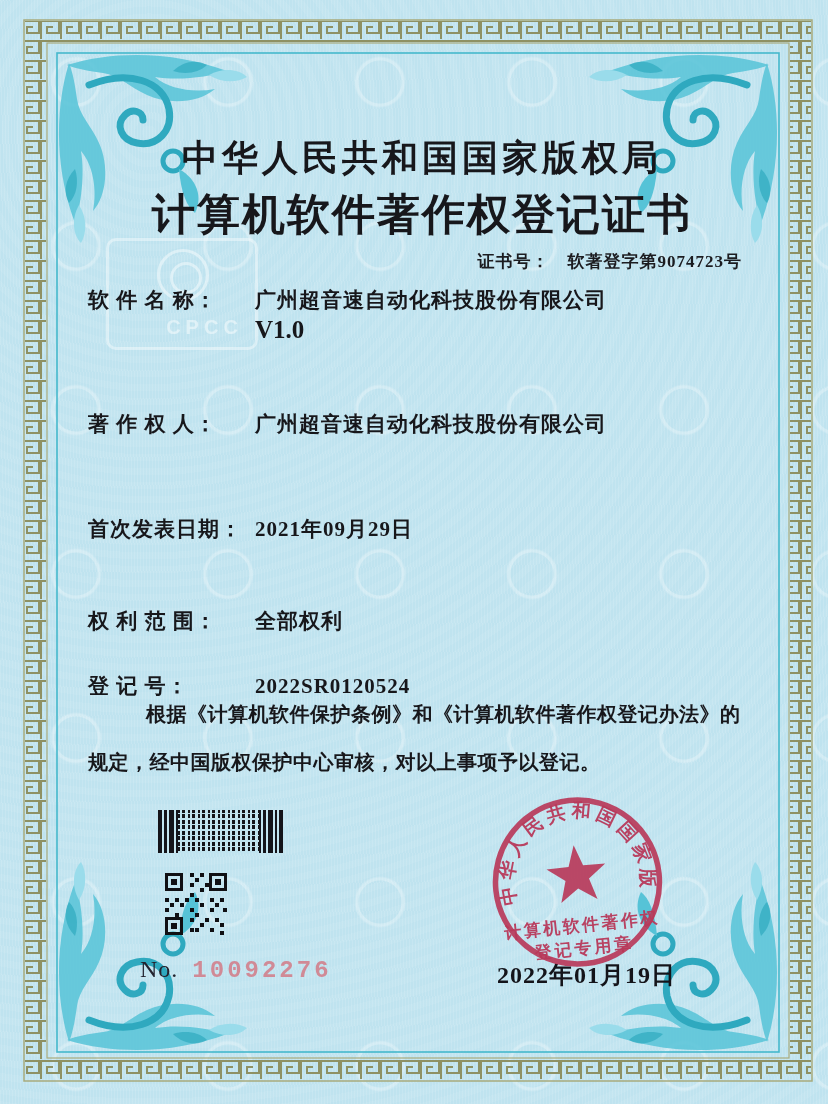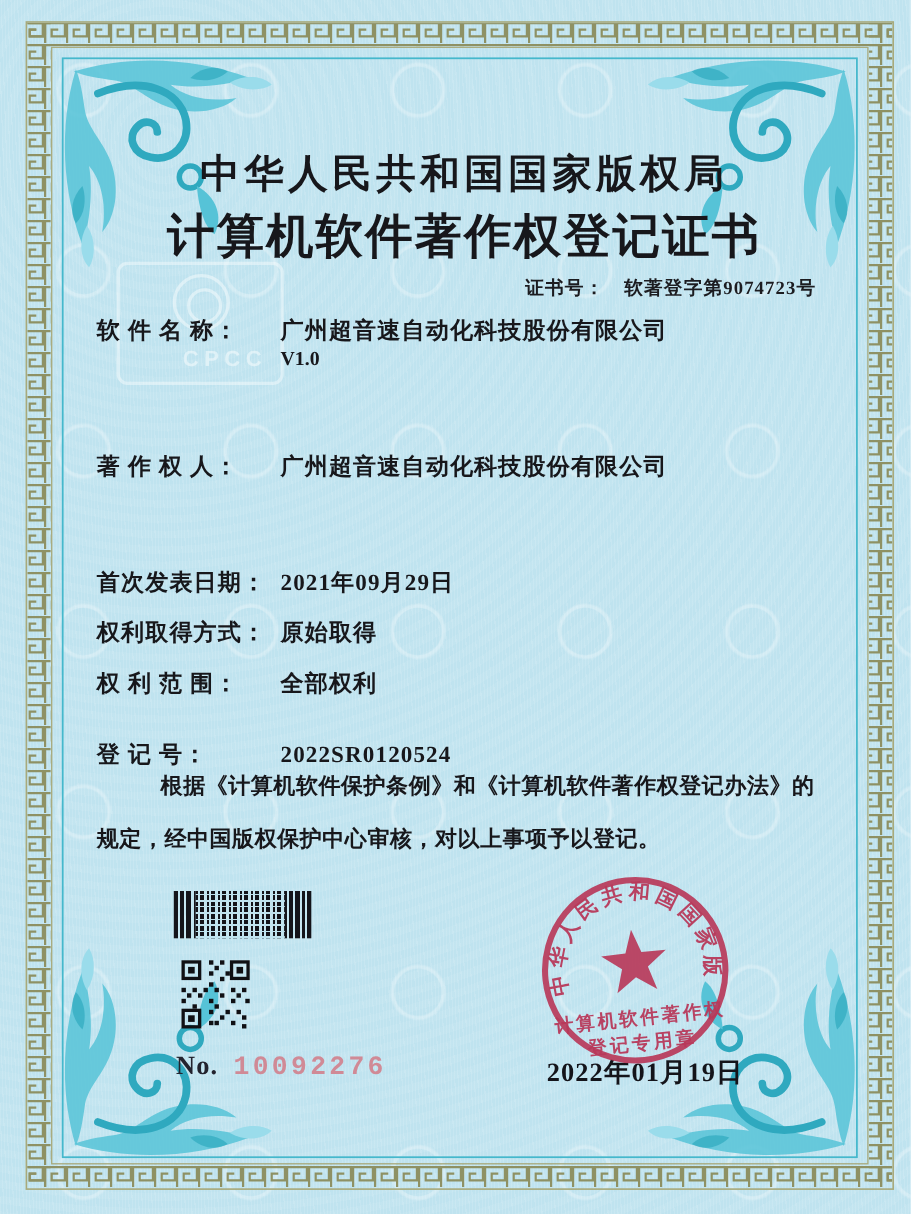--- a/index.html
+++ b/index.html
@@ -23,21 +23,21 @@
   .center-line { position:absolute; left:70px; right:54px; text-align:center; color:#17171b; }
   .authority-title { top:134px; font-size:36px; font-weight:bold; letter-spacing:4px; }
   .cert-title { top:186px; font-size:43px; font-weight:bold; letter-spacing:2px; }
 
   .cert-no-line { position:absolute; top:250px; right:86px; font-size:17px; font-weight:bold; color:#1c1c20; letter-spacing:1px; }
   .cert-no-line .gap { display:inline-block; width:18px; }
 
   .field-row { position:absolute; left:88px; font-size:21px; color:#17171b; font-weight:600; white-space:nowrap; }
   .field-row .flabel { display:inline-block; width:167px; letter-spacing:1px; }
   .field-row .fvalue { letter-spacing:1px; }
-  .version-line { position:absolute; left:255px; top:316px; font-size:18px; font-weight:600; color:#17171b; }
+  .version-line { position:absolute; left:255px; top:316px; font-size:25px; font-weight:600; color:#17171b; }
 
   .stmt { position:absolute; left:88px; width:668px; font-size:20px; color:#17171b; font-weight:600; letter-spacing:.5px; }
   .stmt1 { top:701px; padding-left:58px; }
   .stmt2 { top:749px; }
 
   
   .barcode { left:158px; top:810px; width:125px; height:43px; display:flex; }
   .bc-left { width:20px; height:100%;
     background:linear-gradient(90deg,#14141a 0 4px,transparent 4px 6px,#14141a 6px 9px,transparent 9px 11px,#14141a 11px 16px,transparent 16px 18px,#14141a 18px 20px); }
   .bc-mid { width:81px; height:100%;
@@ -57,21 +57,21 @@
       25px 0 #101014, 35px 0 #101014, 30px 5px #101014, 25px 10px #101014, 40px 10px #101014,
       35px 15px #101014, 25px 20px #101014, 0 25px #101014, 10px 25px #101014, 20px 25px #101014,
       30px 25px #101014, 45px 25px #101014, 55px 25px #101014, 5px 30px #101014, 15px 30px #101014,
       35px 30px #101014, 50px 30px #101014, 0 35px #101014, 25px 35px #101014, 45px 35px #101014,
       58px 35px #101014, 10px 40px #101014, 30px 40px #101014, 40px 45px #101014, 50px 45px #101014,
       25px 45px #101014, 35px 50px #101014, 55px 50px #101014, 30px 55px #101014, 45px 55px #101014,
       55px 58px #101014, 25px 55px #101014; }
 
   
   .serial-line { left:140px; top:956px; font-size:24px; white-space:nowrap; }
-  .serial-label { color:#23232e; font-weight:bold; letter-spacing:1px;margin-left:20px; }
+  .serial-label { color:#23232e; font-weight:normal; letter-spacing:1px; }
   .serial-number { font-family:"Liberation Mono","DejaVu Sans Mono",monospace; font-weight:bold; letter-spacing:3px; margin-left:14px; }
   .issue-date { left:497px; top:959px; font-size:24px; font-weight:bold; color:#14141a; letter-spacing:1px; }
 
   
   .seal { left:486px; top:795px; transform:rotate(-6deg); }
 
   
   .cpcc { left:106px; top:238px; width:152px; height:112px; opacity:.55;
     border:3px solid rgba(255,255,255,.75); border-radius:10px; }
   .cpcc-ring { position:absolute; left:48px; top:8px; width:52px; height:52px; border:3px solid rgba(255,255,255,.8); border-radius:50%; }
@@ -134,23 +134,20 @@
 
   <div class="field-row" style="top:378px;margin-top:32px;">
     <span class="flabel">著 作 权 人：</span><span class="fvalue">广州超音速自动化科技股份有限公司</span>
   </div>
 
 
   <div class="field-row" style="top:515px;">
     <span class="flabel">首次发表日期：</span><span class="fvalue">2021年09月29日</span>
   </div>
 
-  <div class="field-row" style="top:561px;">
-    <span class="flabel">权利取得方式：</span><span class="fvalue">原始取得</span>
-  </div>
 
   <div class="field-row" style="top:607px;">
     <span class="flabel">权 利 范 围：</span><span class="fvalue">全部权利</span>
   </div>
 
   <div class="field-row" style="top:672px;">
     <span class="flabel">登  记  号：</span><span class="fvalue">2022SR0120524</span>
   </div>
 
   <div class="stmt stmt1">根据《计算机软件保护条例》和《计算机软件著作权登记办法》的</div>

